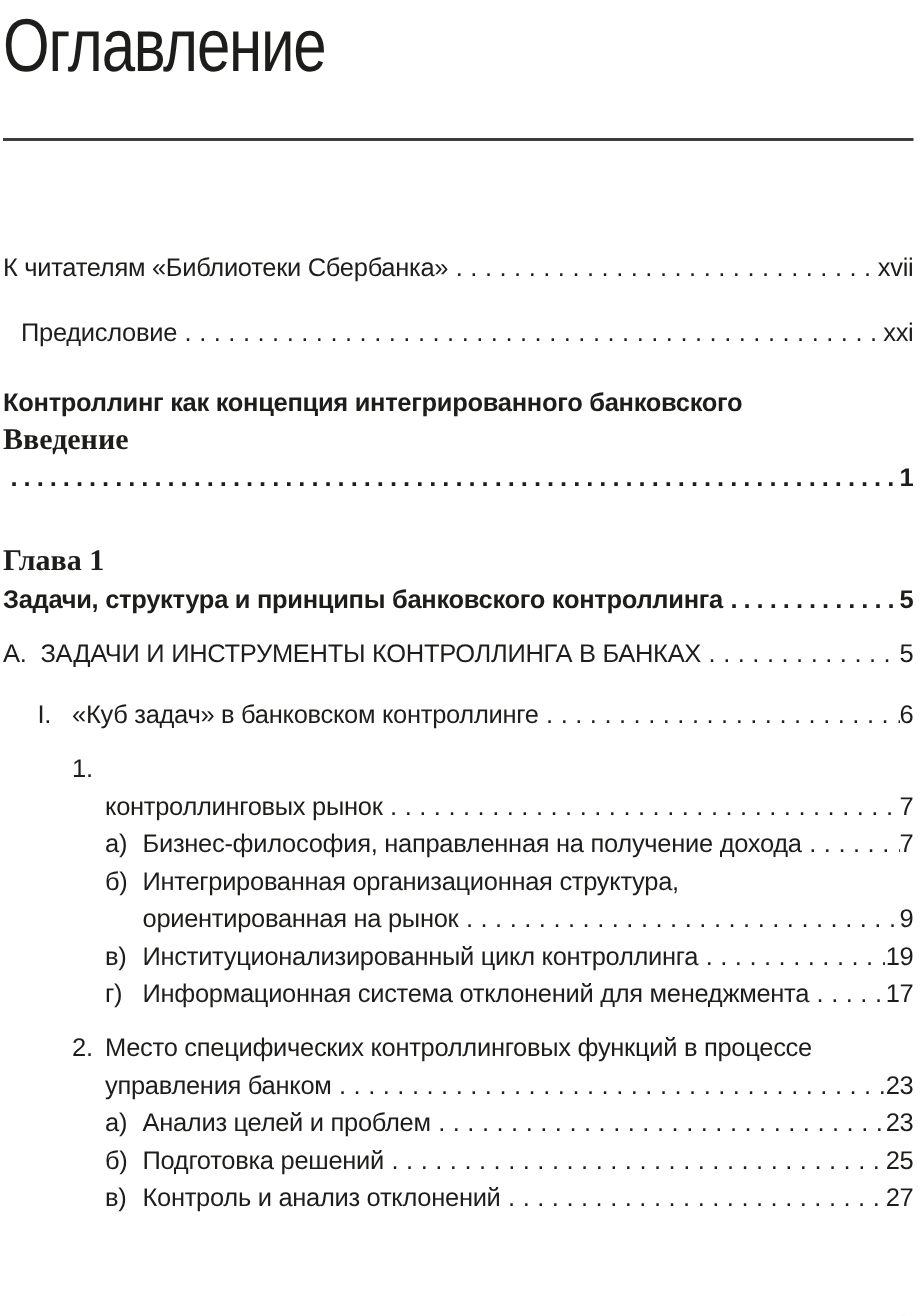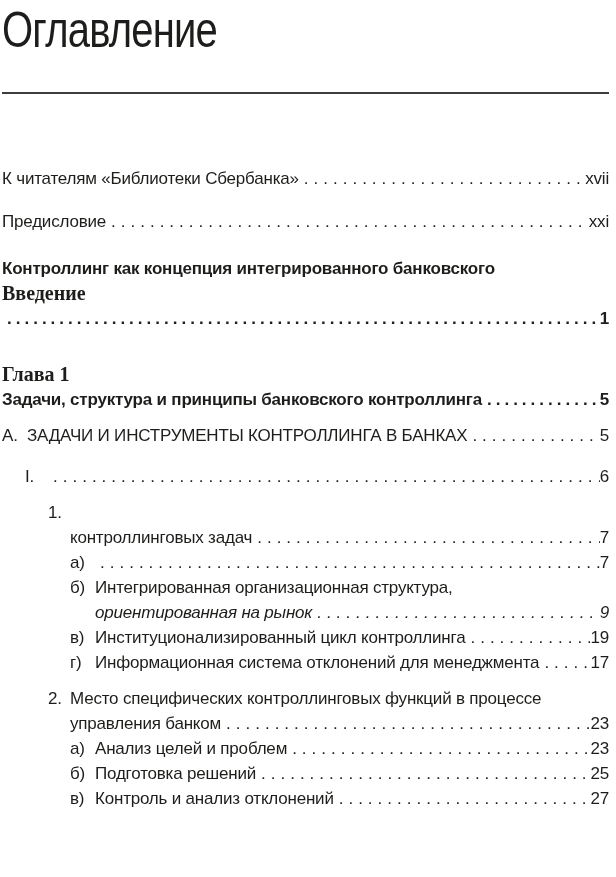--- a/index.html
+++ b/index.html
@@ -54,21 +54,21 @@
     flex: 1 1 auto;
     overflow: hidden;
     white-space: nowrap;
     margin-left: 5px;
     min-width: 10px;
     letter-spacing: 5px;
   }
   .row.bold .leader { letter-spacing: 4px; }
   .pagenum { flex: 0 0 auto; }
   
-  .entry.kind-front:not(:first-child) { margin-top: 18px; }
+  .entry.kind-front:not(:first-child) { margin-top: 18px; margin-left: 12px; }
   .entry.kind-section  { margin-top: 22px; }
   .entry.kind-chapter  { margin-top: 31px; }
   .entry.kind-letter   { margin-top: 11px; }
   .entry.kind-roman    { margin-top: 16px; }
   .entry.kind-num      { margin-top: 11px; }
   .entry.kind-alpha    { margin-top: 0; }
   
   .corner-mark {
     position: absolute;
     bottom: 0;
@@ -125,47 +125,49 @@
         <div class="row" style="padding-left: 0px;">
           <span class="marker" style="width: 25px;">А.</span>
           <span class="text">ЗАДАЧИ И ИНСТРУМЕНТЫ КОНТРОЛЛИНГА В БАНКАХ</span>
           <span class="leader">..........................................................................................</span>
           <span class="pagenum">5</span>
         </div>
       </div>
       <div class="entry kind-roman">
         <div class="row" style="padding-left: 23px;">
           <span class="marker" style="width: 23px;">I.</span>
+          <span class="text">«Куб задач» в банковском контроллинге</span>
           <span class="leader">..........................................................................................</span>
           <span class="pagenum">6</span>
         </div>
       </div>
       <div class="entry kind-num">
         <div class="row" style="padding-left: 46px;">
           <span class="marker" style="width: 22px;">1.</span>
         </div>
         <div class="row" style="padding-left: 68px;">
-          <span class="text">контроллинговых задач</span>
+          <span class="text">контроллинговых рынок</span>
           <span class="leader">..........................................................................................</span>
           <span class="pagenum">7</span>
         </div>
       </div>
       <div class="entry kind-alpha">
         <div class="row" style="padding-left: 68px;">
           <span class="marker" style="width: 25px;">а)</span>
+          <span class="text">Бизнес-философия, направленная на получение дохода</span>
           <span class="leader">..........................................................................................</span>
           <span class="pagenum">7</span>
         </div>
       </div>
       <div class="entry kind-alpha">
         <div class="row" style="padding-left: 68px;">
           <span class="marker" style="width: 25px;">б)</span>
           <span class="text">Интегрированная организационная структура,</span>
         </div>
-        <div class="row" style="padding-left: 93px; font-style: italic;">
+        <div class="row" style="padding-left: 93px;">
           <span class="text">ориентированная на рынок</span>
           <span class="leader">..........................................................................................</span>
           <span class="pagenum">9</span>
         </div>
       </div>
       <div class="entry kind-alpha">
         <div class="row" style="padding-left: 68px;">
           <span class="marker" style="width: 25px;">в)</span>
           <span class="text">Институционализированный цикл контроллинга</span>
           <span class="leader">..........................................................................................</span>

